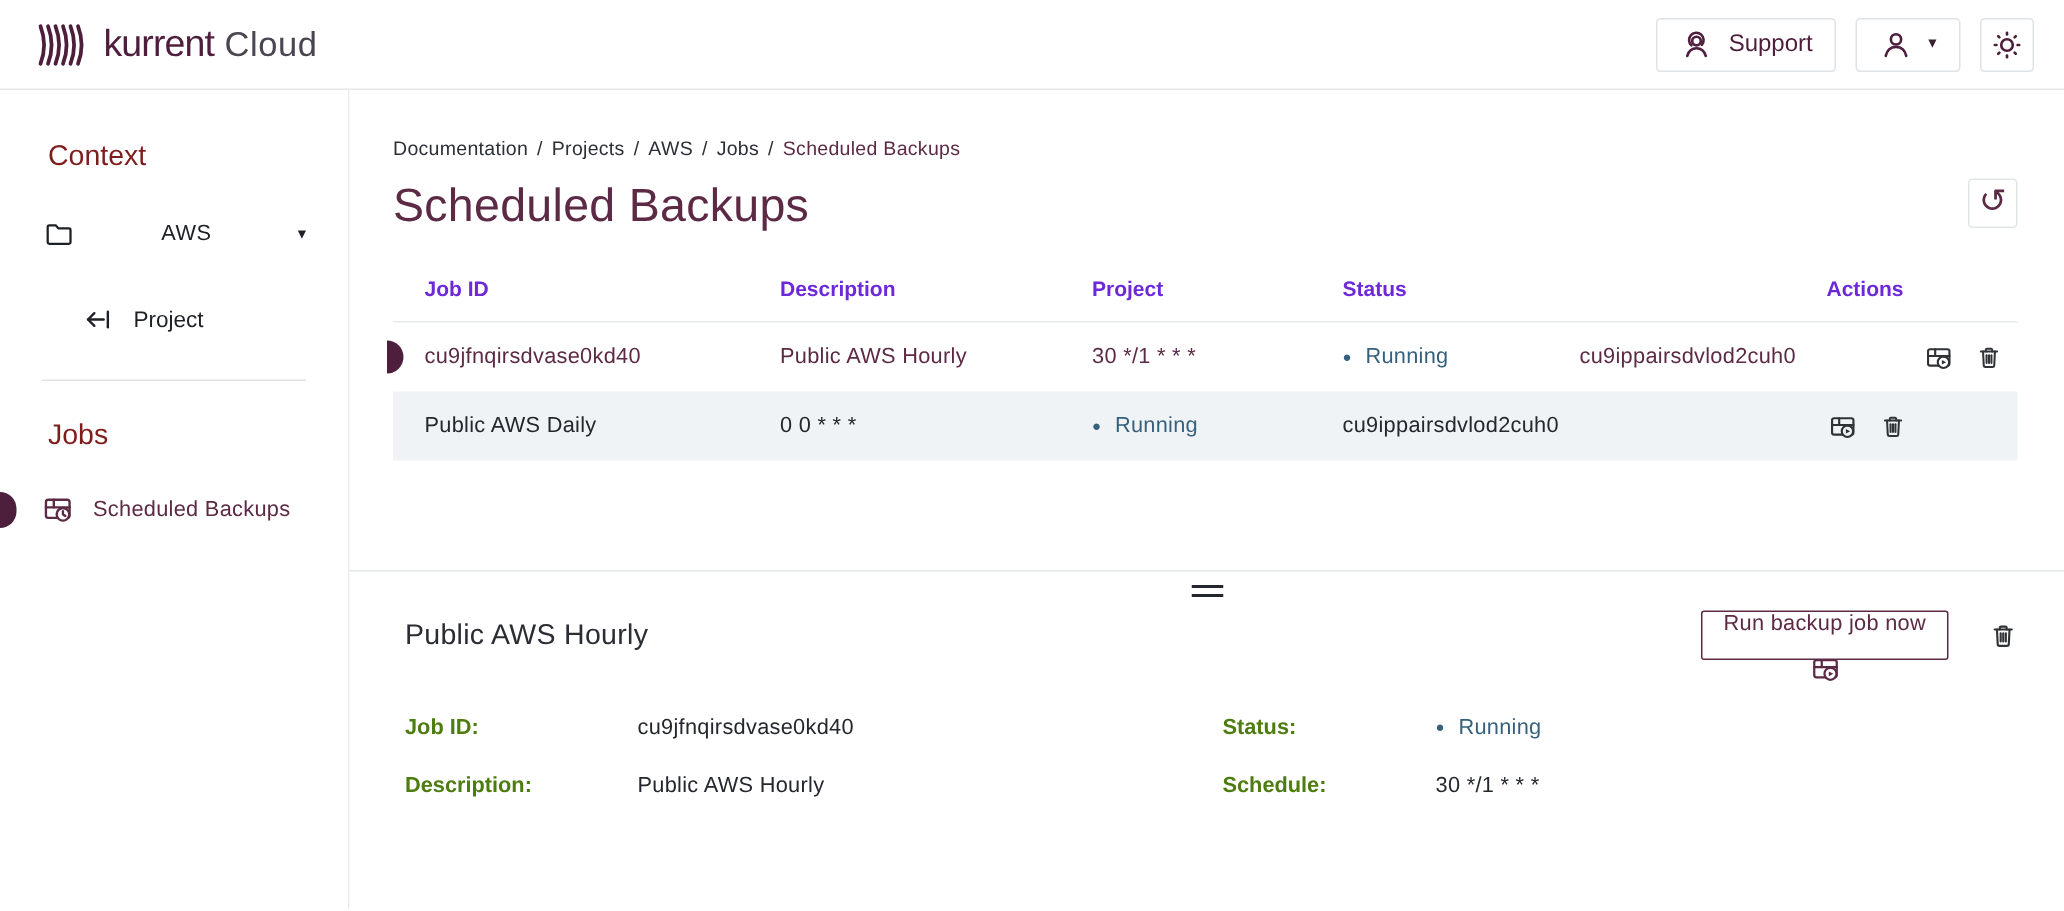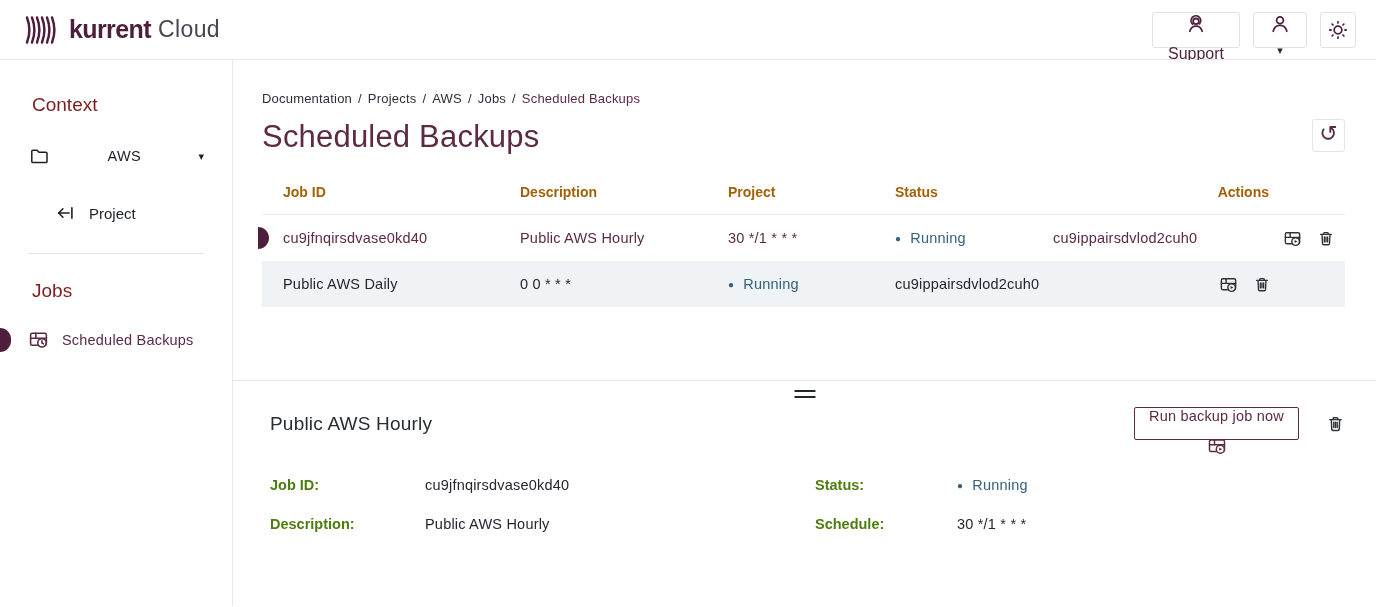--- a/index.html
+++ b/index.html
@@ -13,28 +13,28 @@
   svg { display:block; }
 
   
   .topbar {
     height:60px; border-bottom:1px solid #e6e8ea;
     display:flex; align-items:center; justify-content:space-between;
     padding:0 20px 0 24px; background:#fff;
   }
   .logo { display:flex; align-items:center; }
   .logo-waves { margin-right:9px; }
-  .logo-word { font-size:25px; font-weight:700; color:#4e1f3d; letter-spacing:-0.6px; }
+  .logo-word { font-size:25px; font-weight:400; color:#4e1f3d; letter-spacing:-0.6px; }
   .logo-suffix { font-size:23px; font-weight:400; color:#4a4550; margin-left:7px; letter-spacing:0.4px; }
   .topbar-right { display:flex; align-items:center; gap:13px; }
   .btn-outline {
     display:flex; align-items:center; gap:10px;
     border:1px solid #dfe3e6; background:#fff; border-radius:3px;
     height:36px; padding:0 15px; color:#4e1f3d;
-    font-size:16px; font-weight:500; font-family:inherit; cursor:pointer;flex-direction:column;
+    font-size:16px; font-weight:500; font-family:inherit; cursor:pointer;
   }
   .btn-square { width:36px; padding:0; justify-content:center; }
   .caret { font-size:11px; color:#3a2030; line-height:1; }
 
   
   .shell { display:flex; height:546px; }
 
   
   .sidebar {
     width:233px; flex:0 0 233px; border-right:1px solid #e6e8ea;
@@ -73,21 +73,21 @@
     color:#5c2a45; font-size:22px; line-height:1; display:flex; align-items:center; justify-content:center;
     cursor:pointer; padding:0 0 3px 0; font-family:inherit;
   }
 
   
   .jobs-table { margin-top:29px; }
   .thead, .trow {
     display:grid; grid-template-columns:237px 208px 167px 158px 228px 1fr;
     align-items:center; padding-left:21px;
   }
-  .thead { font-weight:700; font-size:14px; color:#a16207; padding-bottom:14px; border-bottom:1px solid #e7ebec; }
+  .thead { font-weight:700; font-size:14px; color:#6d28d9; padding-bottom:14px; border-bottom:1px solid #e7ebec; }
   .th-actions { text-align:right; padding-right:12px; }
   .trow { height:46px; font-size:14.5px; position:relative; cursor:pointer; }
   .trow.alt { background:#eff3f5; }
   .trow.selected .cell { color:#5c2a45; }
   .cell { color:#24272e; letter-spacing:0.2px; }
   .cell.status, .trow.selected .cell.status { color:#35617c; }
   .dot { font-size:10px; margin-right:9px; vertical-align:1px; }
   .row-indicator {
     position:absolute; left:-4px; top:50%; transform:translateY(-50%);
     width:11px; height:22px; background:#4e1f3d; border-radius:0 11px 11px 0;

